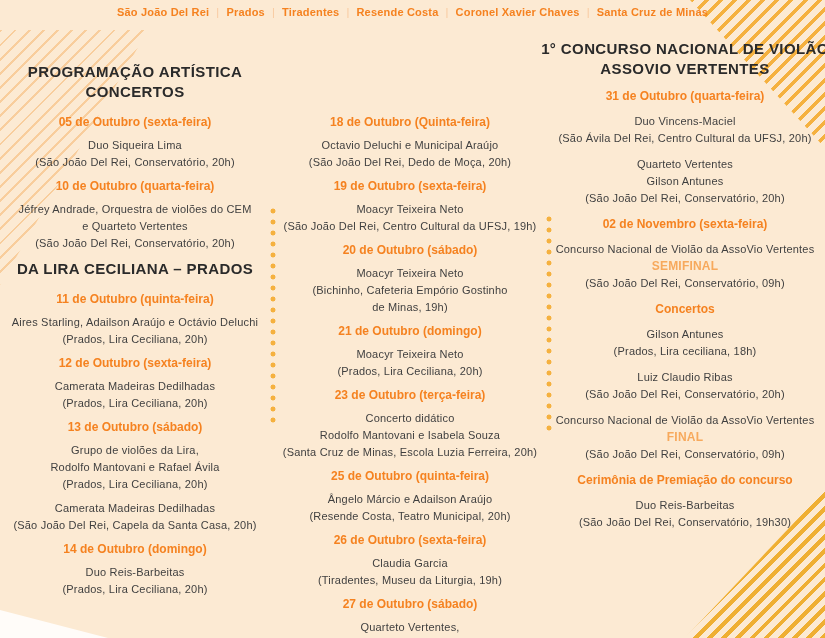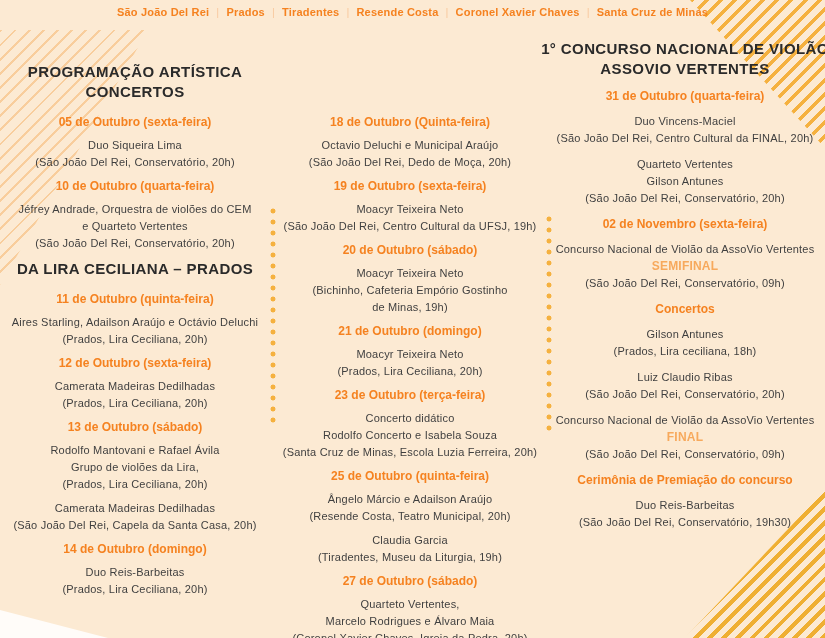--- a/index.html
+++ b/index.html
@@ -123,22 +123,22 @@
           <div class="line">Aires Starling, Adailson Araújo e Octávio Deluchi</div>
           <div class="line">(Prados, Lira Ceciliana, 20h)</div>
         </div>
         <div class="date block">12 de Outubro (sexta-feira)</div>
         <div class="event block">
           <div class="line">Camerata Madeiras Dedilhadas</div>
           <div class="line">(Prados, Lira Ceciliana, 20h)</div>
         </div>
         <div class="date block">13 de Outubro (sábado)</div>
         <div class="event block">
+          <div class="line">Grupo de violões da Lira,</div>
           <div class="line">Rodolfo Mantovani e Rafael Ávila</div>
-          <div class="line">Grupo de violões da Lira,</div>
           <div class="line">(Prados, Lira Ceciliana, 20h)</div>
         </div>
         <div class="event block">
           <div class="line">Camerata Madeiras Dedilhadas</div>
           <div class="line">(São João Del Rei, Capela da Santa Casa, 20h)</div>
         </div>
         <div class="date block">14 de Outubro (domingo)</div>
         <div class="event block">
           <div class="line">Duo Reis-Barbeitas</div>
           <div class="line">(Prados, Lira Ceciliana, 20h)</div>
@@ -162,48 +162,49 @@
           <div class="line">de Minas, 19h)</div>
         </div>
         <div class="date block">21 de Outubro (domingo)</div>
         <div class="event block">
           <div class="line">Moacyr Teixeira Neto</div>
           <div class="line">(Prados, Lira Ceciliana, 20h)</div>
         </div>
         <div class="date block">23 de Outubro (terça-feira)</div>
         <div class="event block">
           <div class="line">Concerto didático</div>
-          <div class="line">Rodolfo Concerto e Isabela Souza</div>
+          <div class="line">Rodolfo Mantovani e Isabela Souza</div>
           <div class="line">(Santa Cruz de Minas, Escola Luzia Ferreira, 20h)</div>
         </div>
         <div class="date block">25 de Outubro (quinta-feira)</div>
         <div class="event block">
           <div class="line">Ângelo Márcio e Adailson Araújo</div>
           <div class="line">(Resende Costa, Teatro Municipal, 20h)</div>
         </div>
+        <div class="date block">26 de Outubro (sexta-feira)</div>
         <div class="event block">
           <div class="line">Claudia Garcia</div>
           <div class="line">(Tiradentes, Museu da Liturgia, 19h)</div>
         </div>
         <div class="date block">27 de Outubro (sábado)</div>
         <div class="event block">
           <div class="line">Quarteto Vertentes,</div>
           <div class="line">Marcelo Rodrigues e Álvaro Maia</div>
           <div class="line">(Coronel Xavier Chaves, Igreja da Pedra, 20h)</div>
         </div>
       </section>
     <section class="col col-right" id="col-2">
         <h2 class="title block">
           <div class="title-line">1° CONCURSO NACIONAL DE VIOLÃO</div>
           <div class="title-line">ASSOVIO VERTENTES</div>
         </h2>
         <div class="date block">31 de Outubro (quarta-feira)</div>
         <div class="event block">
           <div class="line">Duo Vincens-Maciel</div>
-          <div class="line">(São João Del Rei, Centro Cultural da FINAL, 20h)</div>
+          <div class="line">(São Ávila Del Rei, Centro Cultural da UFSJ, 20h)</div>
         </div>
         <div class="event block">
           <div class="line">Quarteto Vertentes</div>
           <div class="line">Gilson Antunes</div>
           <div class="line">(São João Del Rei, Conservatório, 20h)</div>
         </div>
         <div class="date block">02 de Novembro (sexta-feira)</div>
         <div class="event block">
           <div class="line">Concurso Nacional de Violão da AssoVio Vertentes</div>
           <div class="line hl">SEMIFINAL</div>

